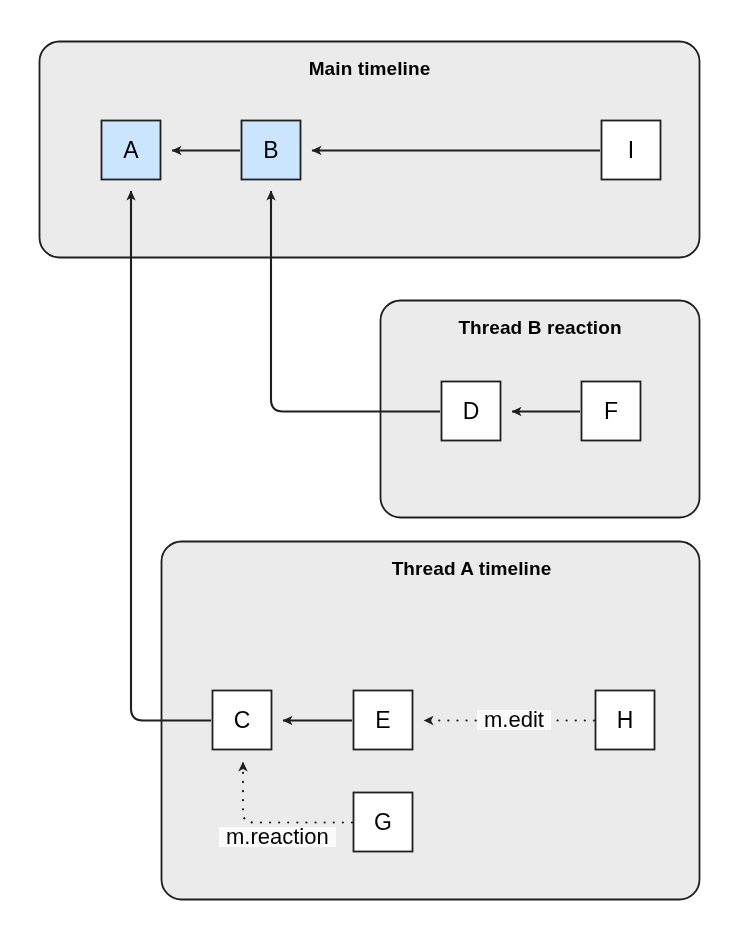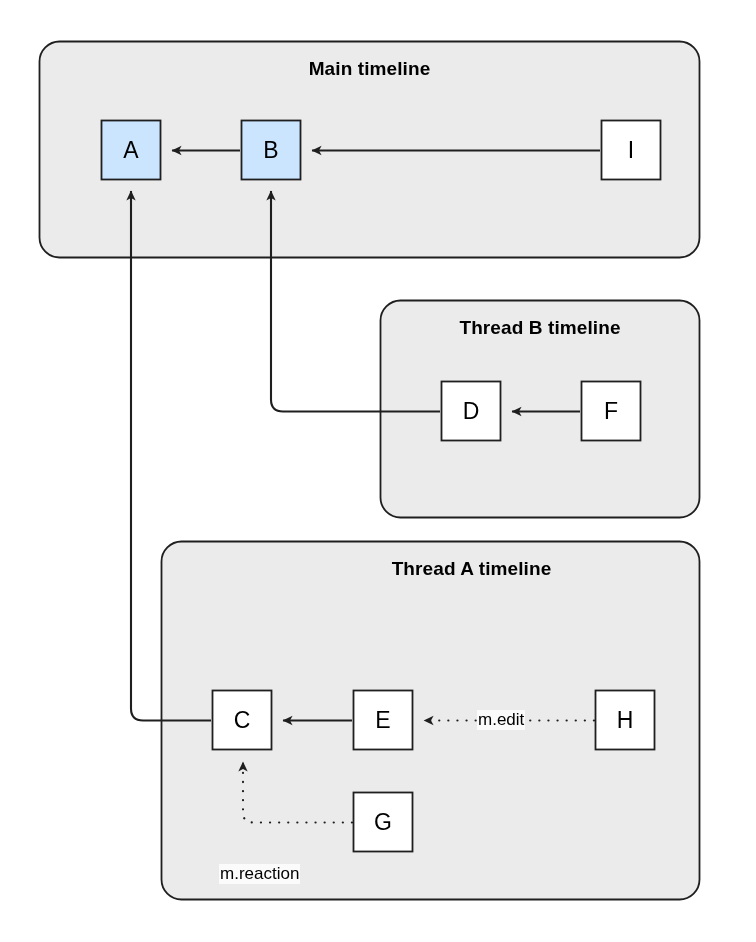--- a/index.html
+++ b/index.html
@@ -37,25 +37,25 @@
     font-family: "Liberation Sans", sans-serif;
     font-size: 23px;
     color: #000000;
     text-align: center;
     line-height: 60px;
     white-space: nowrap;
   }
   .edge-label {
     position: absolute;
     font-family: "Liberation Sans", sans-serif;
-    font-size: 17px;
+    font-size: 22px;
     color: #000000;
     background: #fbfbfb;
     white-space: nowrap;
-    padding: 0 1px;
+    padding: 0 7px;
     line-height: 20px;
   }
 </style>
 </head>
 <body>
 
 <div id="canvas">
 
   <svg class="svg-layer" viewBox="0 0 756 942" xmlns="http://www.w3.org/2000/svg">
     <defs>
@@ -100,31 +100,31 @@
 
     <rect x="353.5" y="690.5" width="59" height="59" fill="#ffffff" stroke="#1f1f1f" stroke-width="1.8"></rect>
 
     <rect x="595.5" y="690.5" width="59" height="59" fill="#ffffff" stroke="#1f1f1f" stroke-width="1.8"></rect>
 
     <rect x="353.5" y="792.5" width="59" height="59" fill="#ffffff" stroke="#1f1f1f" stroke-width="1.8"></rect>
   </svg>
 
   <div class="group-title" style="left:39px; top:58px; width:661px;">Main timeline</div>
 
-  <div class="group-title" style="left:380px; top:317px; width:320px;">Thread B timeline</div>
+  <div class="group-title" style="left:380px; top:317px; width:320px;">Thread B reaction</div>
 
   <div class="group-title" style="left:161px; top:558px; width:621px;">Thread A timeline</div>
 
   <div class="node-label" style="left:101px; top:120px; width:60px; height:60px;">A</div>
   <div class="node-label" style="left:241px; top:120px; width:60px; height:60px;">B</div>
   <div class="node-label" style="left:601px; top:120px; width:60px; height:60px;">I</div>
   <div class="node-label" style="left:441px; top:381px; width:60px; height:60px;">D</div>
   <div class="node-label" style="left:581px; top:381px; width:60px; height:60px;">F</div>
   <div class="node-label" style="left:212px; top:690px; width:60px; height:60px;">C</div>
   <div class="node-label" style="left:353px; top:690px; width:60px; height:60px;">E</div>
   <div class="node-label" style="left:595px; top:690px; width:60px; height:60px;">H</div>
   <div class="node-label" style="left:353px; top:792px; width:60px; height:60px;">G</div>
 
   <div class="edge-label" style="left:477px; top:710px;">m.edit</div>
 
-  <div class="edge-label" style="left:219px; top:864px;">m.reaction</div>
+  <div class="edge-label" style="left:219px; top:827px;">m.reaction</div>
 
 </div>
 
 </body></html>

